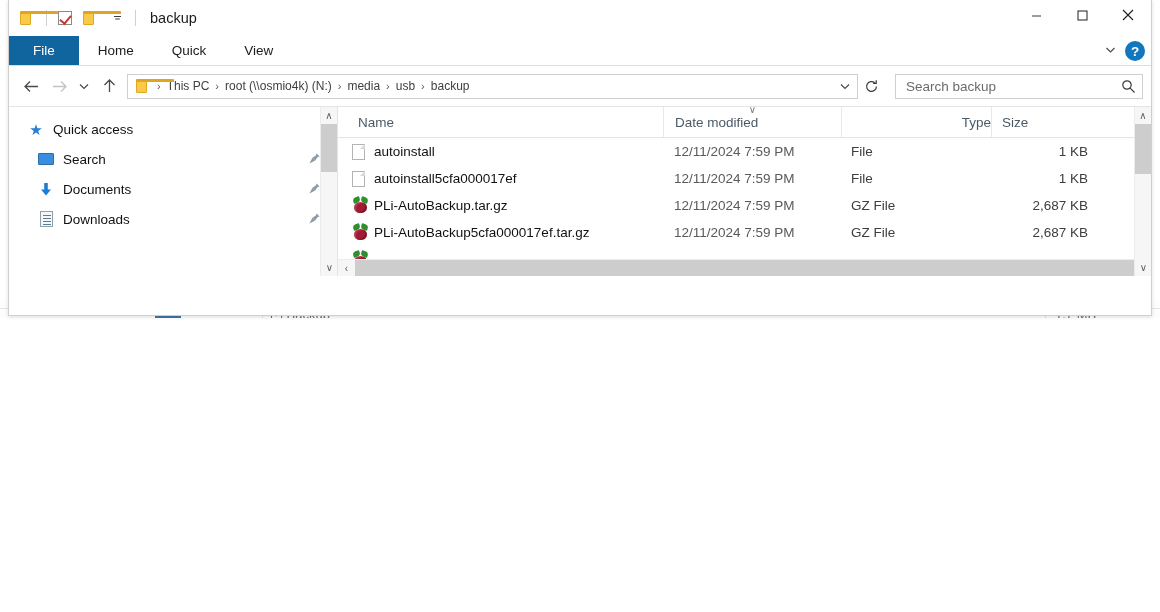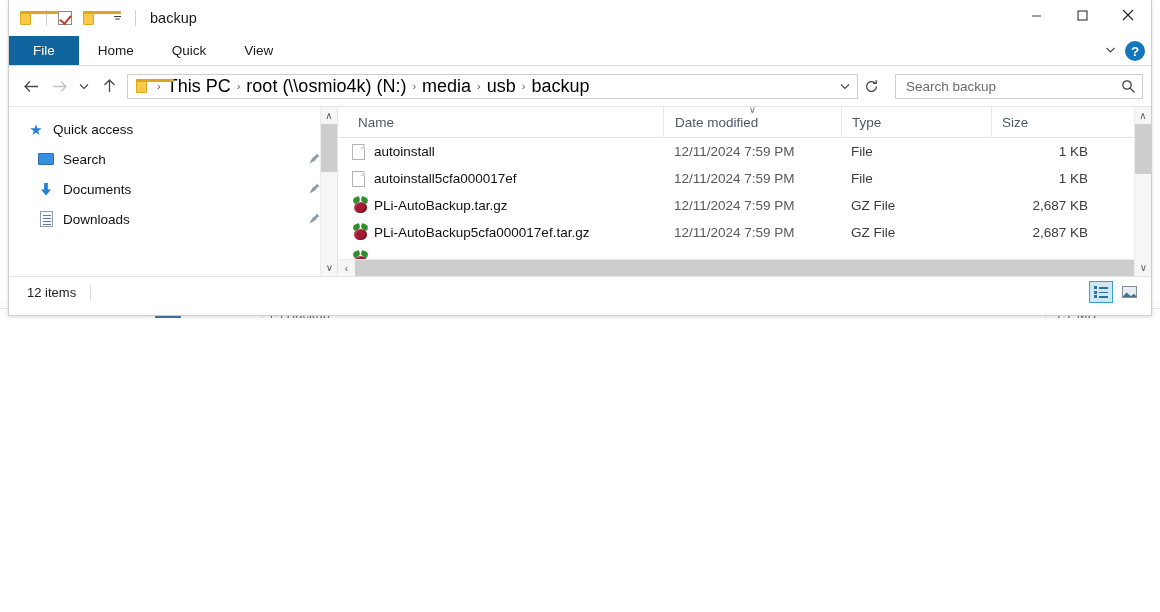--- a/index.html
+++ b/index.html
@@ -123,21 +123,21 @@
   .navbtn.disabled { color: #c3c3c3; }
   .navbtn.small { width: 22px; font-size: 13px; }
   .crumbbox {
     flex: 1; height: 25px; margin-left: 4px;
     border: 1px solid #cfcfcf; background: #fff;
     display: flex; align-items: center; padding: 0 2px 0 6px;
     position: relative;
   }
   .crumbs { display: flex; align-items: center; flex: 1; overflow: hidden; }
   .crumb {
-    font-size: 18px; color: #000000; padding: 0 5px; white-space: nowrap;
+    font-size: 12px; color: #404040; padding: 0 5px; white-space: nowrap;
   }
   .chev { color: #5a5a5a; font-size: 11px; padding: 0 1px; }
   .crumb-drop {
     width: 20px; height: 23px; display: flex;
     align-items: center; justify-content: center;
     color: #4a4a4a; font-size: 11px;
   }
   .refresh {
     width: 26px; height: 28px; display: flex;
     align-items: center; justify-content: center;
@@ -226,21 +226,21 @@
     font-size: 13.5px; color: #4b5a66; height: 31px;
     display: flex; align-items: center; position: relative;
   }
   .col + .col { border-left: 1px solid #e8e8e8; }
   .col .sortmark {
     position: absolute; left: 50%; top: -3px; transform: translateX(-50%);
     color: #7d7d7d; font-size: 10px;
   }
   .col-name { width: 325px; padding-left: 20px; }
   .col-date { width: 178px; padding-left: 11px; }
-  .col-type { width: 150px; padding-left: 10px; }
+  .col-type { width: 150px; padding-left: 16px; justify-content: flex-end; }
   .col-size { width: 110px; padding-left: 10px; }
 
   .rows { position: absolute; top: 31px; left: 0; right: 0; bottom: 0; }
   .row { height: 27px; display: flex; align-items: center; }
   .cell { font-size: 13.5px; color: #111; display: flex; align-items: center; }
   .c-name { width: 325px; padding-left: 14px; }
   .c-date { width: 178px; padding-left: 11px; color: #5a5a5a; }
   .c-type { width: 150px; padding-left: 10px; color: #3d3d3d; }
   .c-size {
     width: 110px; padding-right: 13px; color: #3d3d3d;
@@ -621,30 +621,14 @@
       </div>
 
       <div class="vscroll" style="bottom:0; height:100%;">
         <div class="vs-arrow">∧</div>
         <div class="vs-thumb" style="top:17px; height:50px;"></div>
         <div class="vs-arrow bottom">∨</div>
       </div>
     </div>
   </div>
 
-  <div class="statusbar">
-    <div class="status-text">12 items</div>
-    <div class="status-sep"></div>
-    <div class="viewbtns">
-      <div class="viewbtn active">
-        <span class="g-details">
-          <span></span>
-            <span></span>
-            <span></span>
-        </span>
-      </div>
-      <div class="viewbtn">
-        <span class="g-large"></span>
-      </div>
-    </div>
-  </div>
 
 </div>
 
 </body></html>

